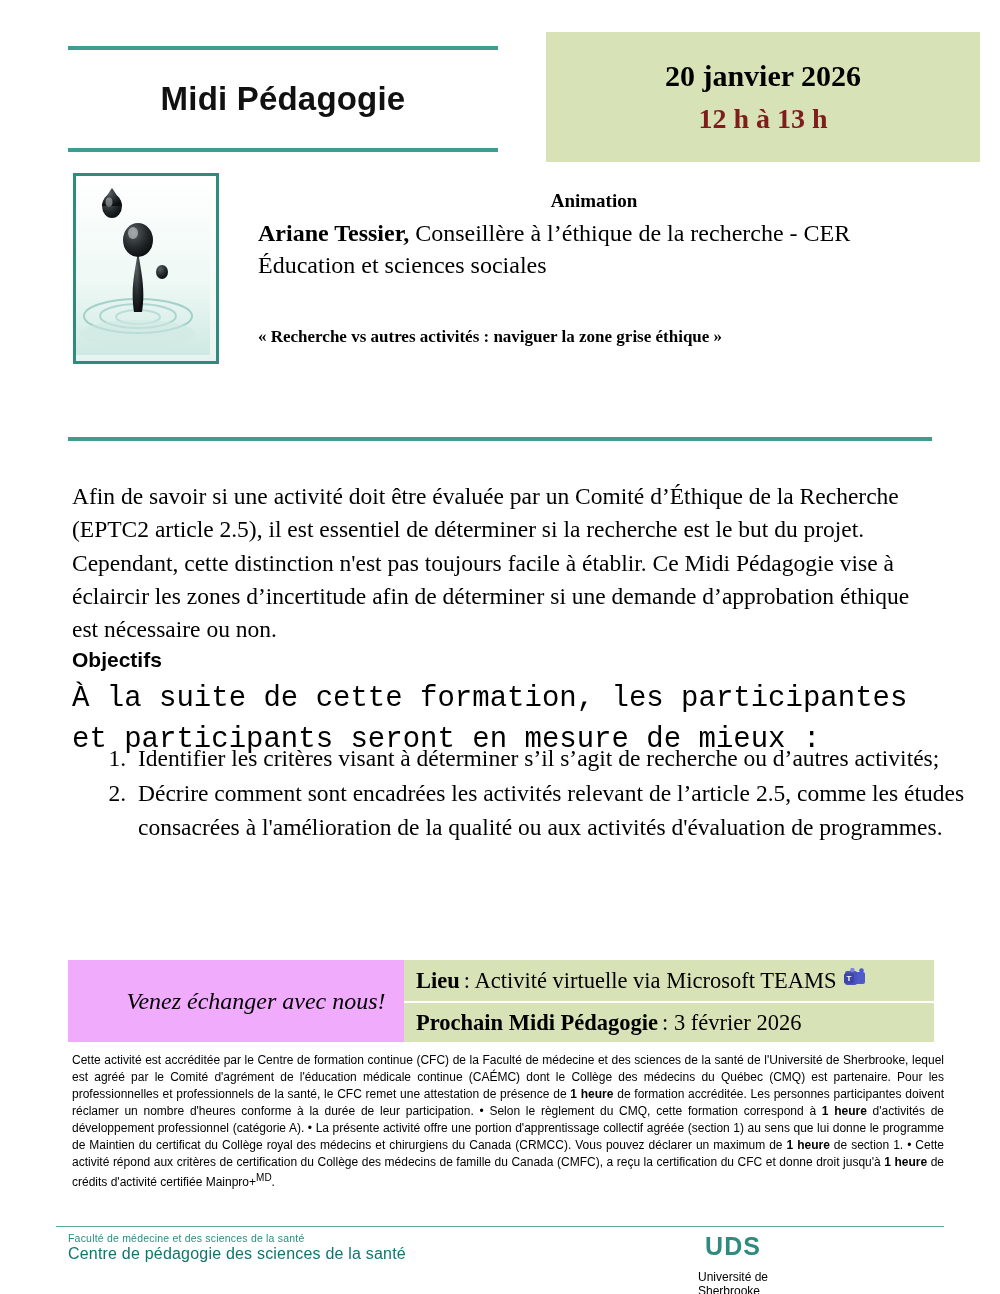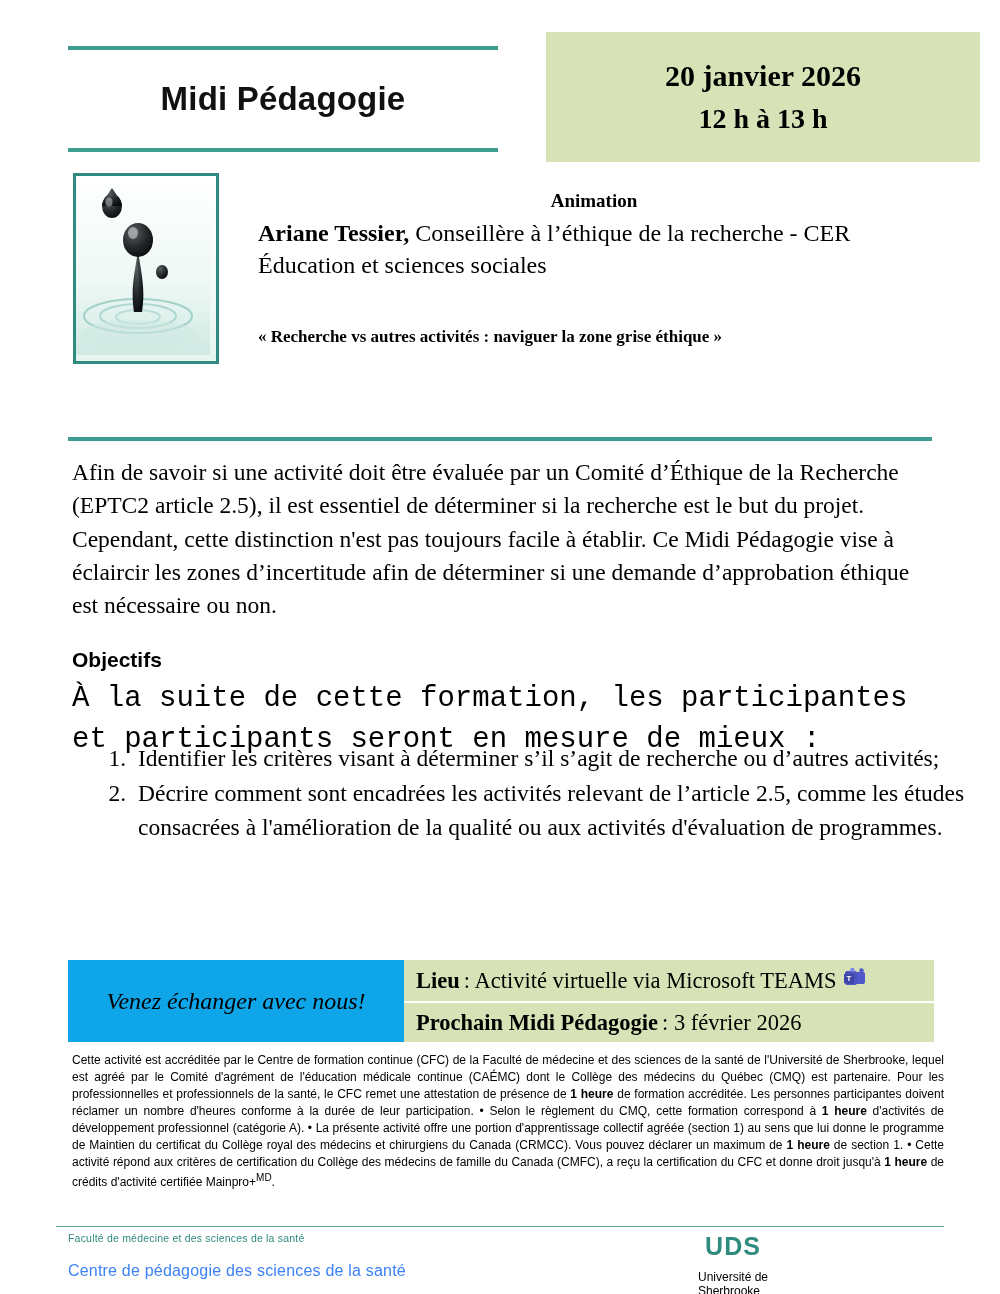--- a/index.html
+++ b/index.html
@@ -65,21 +65,21 @@
     margin-left: 48px;
   }
   .header-date {
     font-weight: bold;
     font-size: 30px;
     color: #000;
   }
   .header-time {
     font-weight: bold;
     font-size: 28px;
-    color: #000000;
+    color: #7f1d1d;
   }
 
   
   .topsection {
     position: absolute;
     top: 168px;
     left: 68px;
     width: 864px;
     height: 255px;
   }
@@ -134,21 +134,21 @@
     top: 437px;
     width: 864px;
     height: 0;
     border-top: 4px solid #3e9d8f;
   }
 
   
   .intro {
     position: absolute;
     left: 72px;
-    top: 456px;
+    top: 480px;
     width: 866px;
     font-size: 23.5px;
     line-height: 1.42;
   }
   .objectifs-head {
     position: absolute;
     left: 72px;
     top: 648px;
     font-family: "Liberation Sans", sans-serif;
     font-weight: bold;
@@ -185,24 +185,25 @@
     top: 960px;
     width: 866px;
     height: 82px;
   }
   .infobox-left {
     position: absolute;
     left: 0;
     top: 0;
     width: 336px;
     height: 82px;
-    background: #0ea5e9;
+    background: #f0abfc;
     display: flex;
     align-items: center;
     justify-content: center;
+    padding-left: 20px;
   }
   .venez {
     font-style: italic;
     font-size: 24px;
   }
   .infobox-right {
     position: absolute;
     left: 336px;
     top: 0;
     width: 530px;
@@ -268,23 +269,23 @@
   }
   .footer-fac {
     font-family: "Liberation Sans", sans-serif;
     font-size: 10.5px;
     color: #2f8b7e;
     letter-spacing: 0.2px;
   }
   .footer-centre {
     font-family: "Liberation Sans", sans-serif;
     font-size: 16px;
-    color: #3b82f6;
+    color: #0f766e;
     letter-spacing: 0.2px;
-    margin-top: 18px;
+    margin-top: 1px;
   }
   .footer-right {
     position: absolute;
     right: 60px;
     top: 1232px;
     display: flex;
     align-items: center;
     gap: 9px;
     flex-direction: column;
   }

